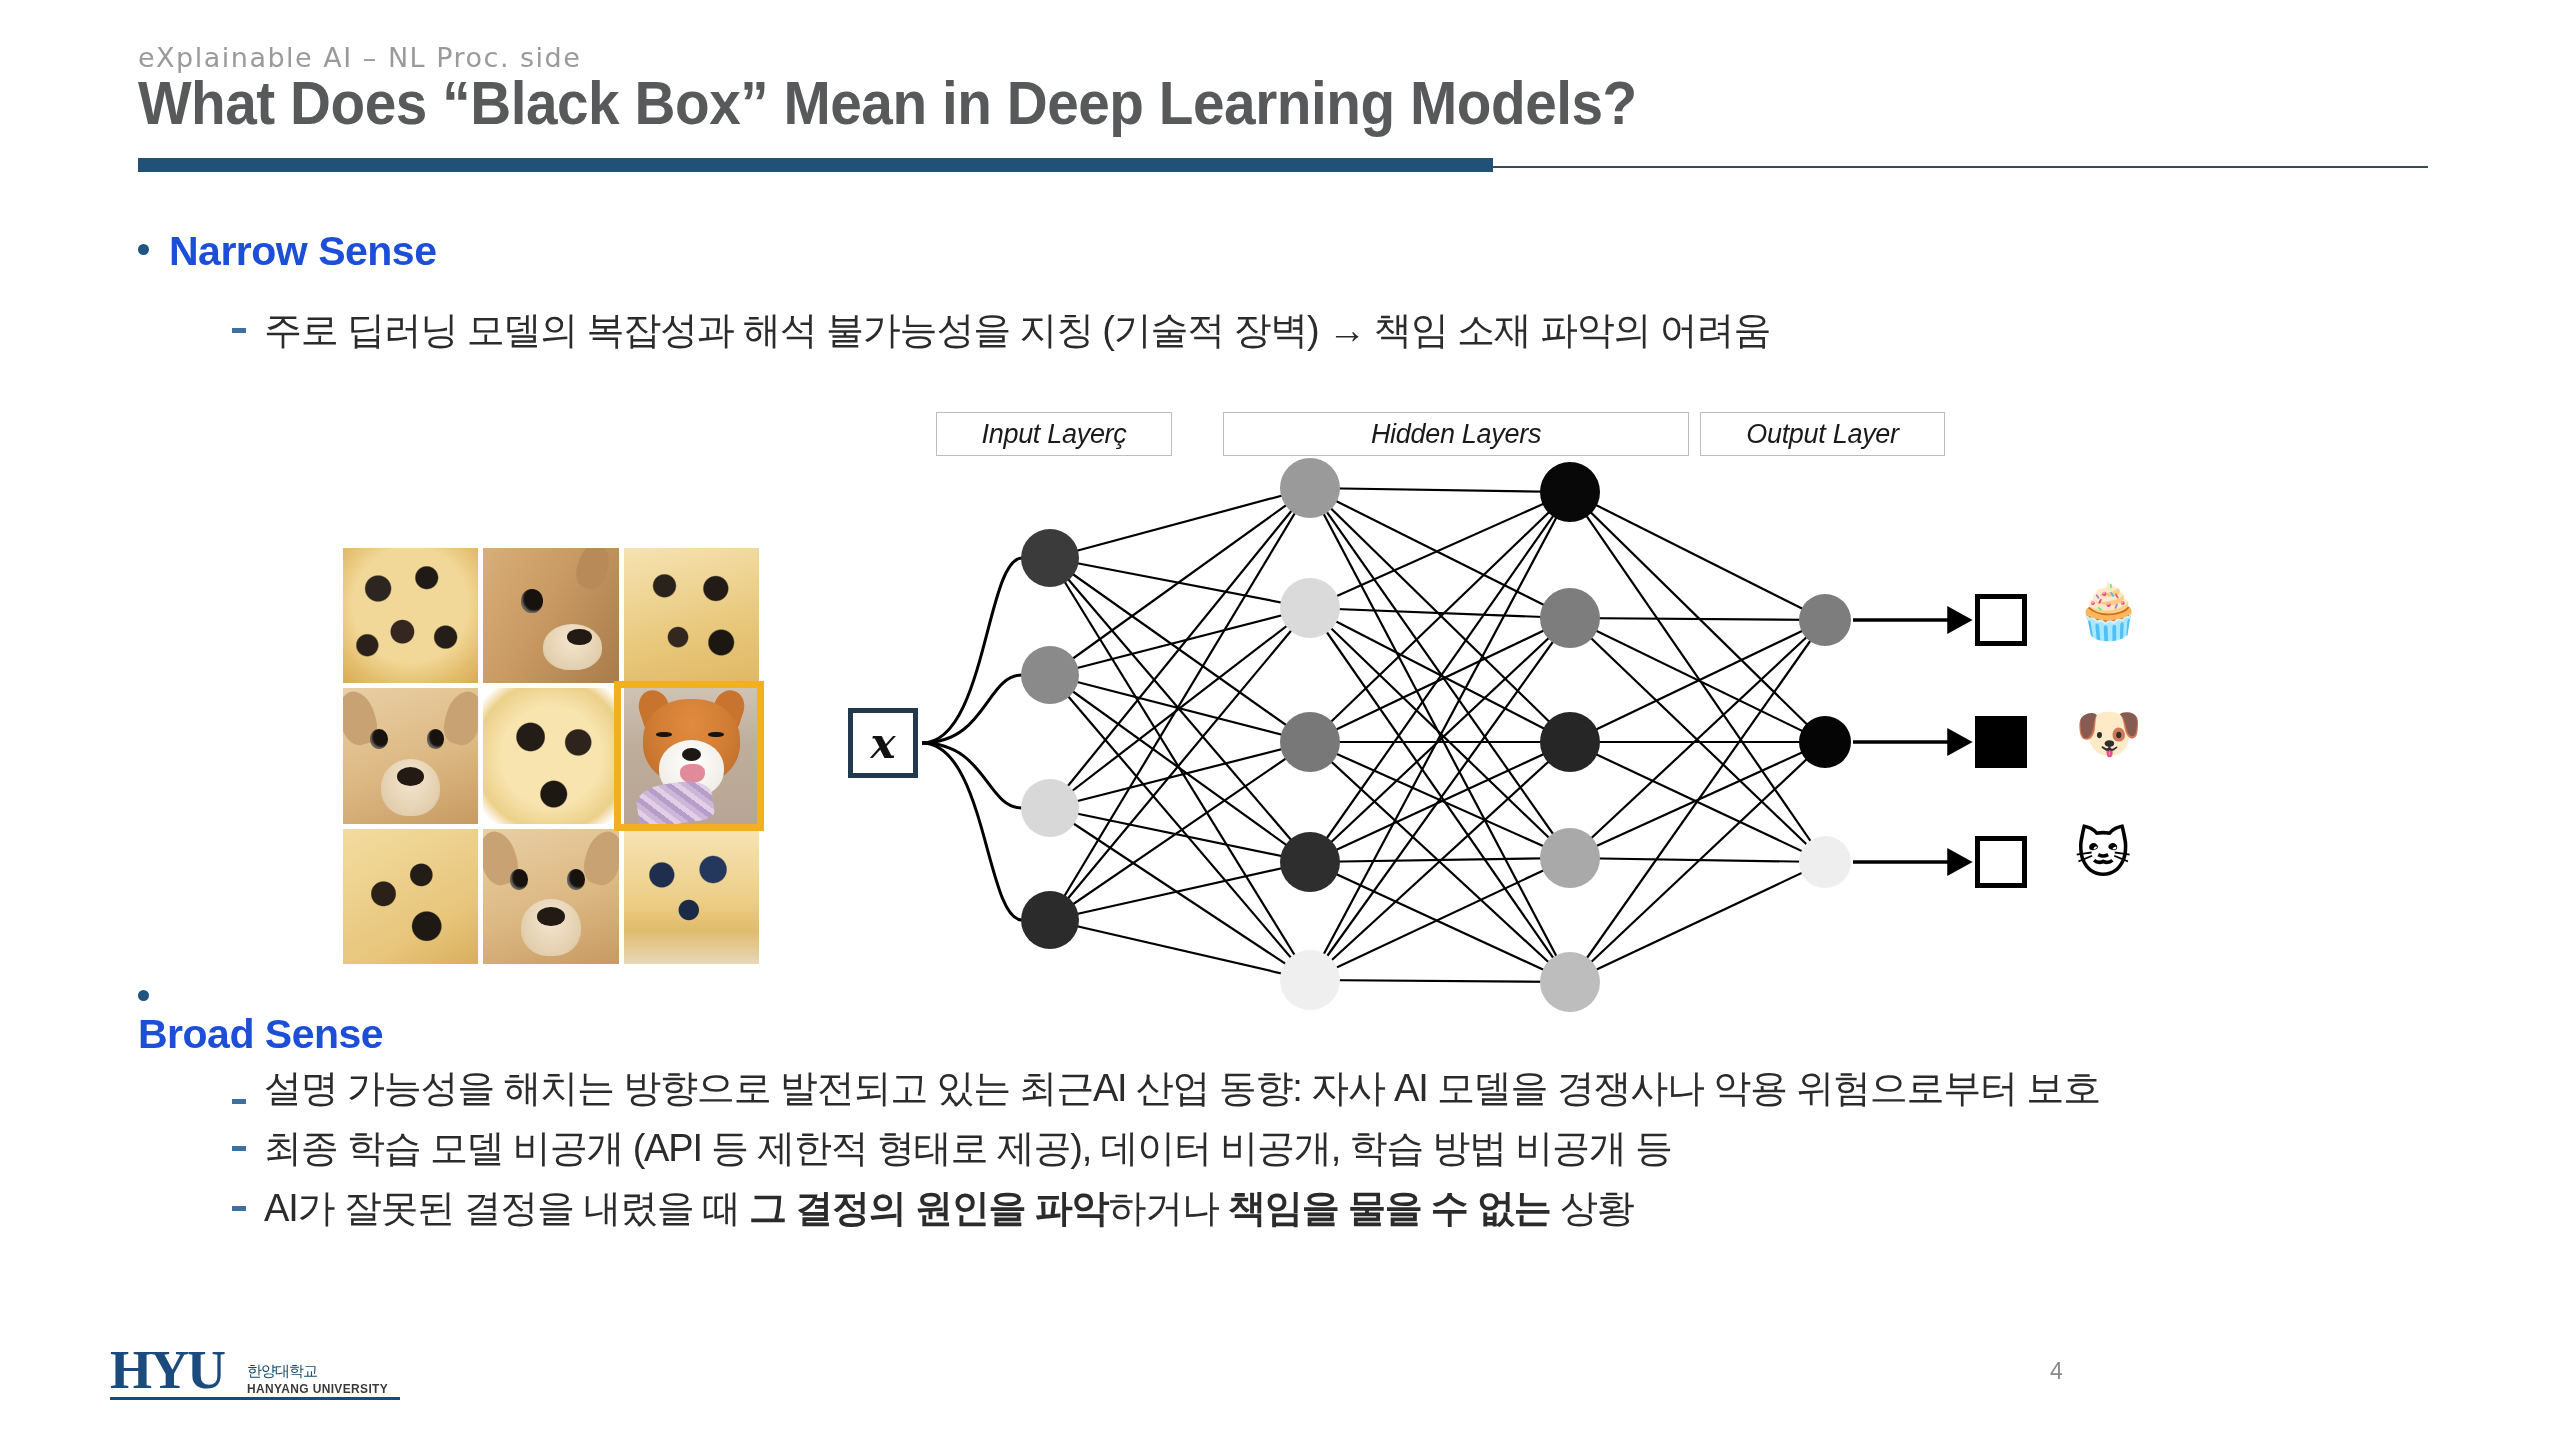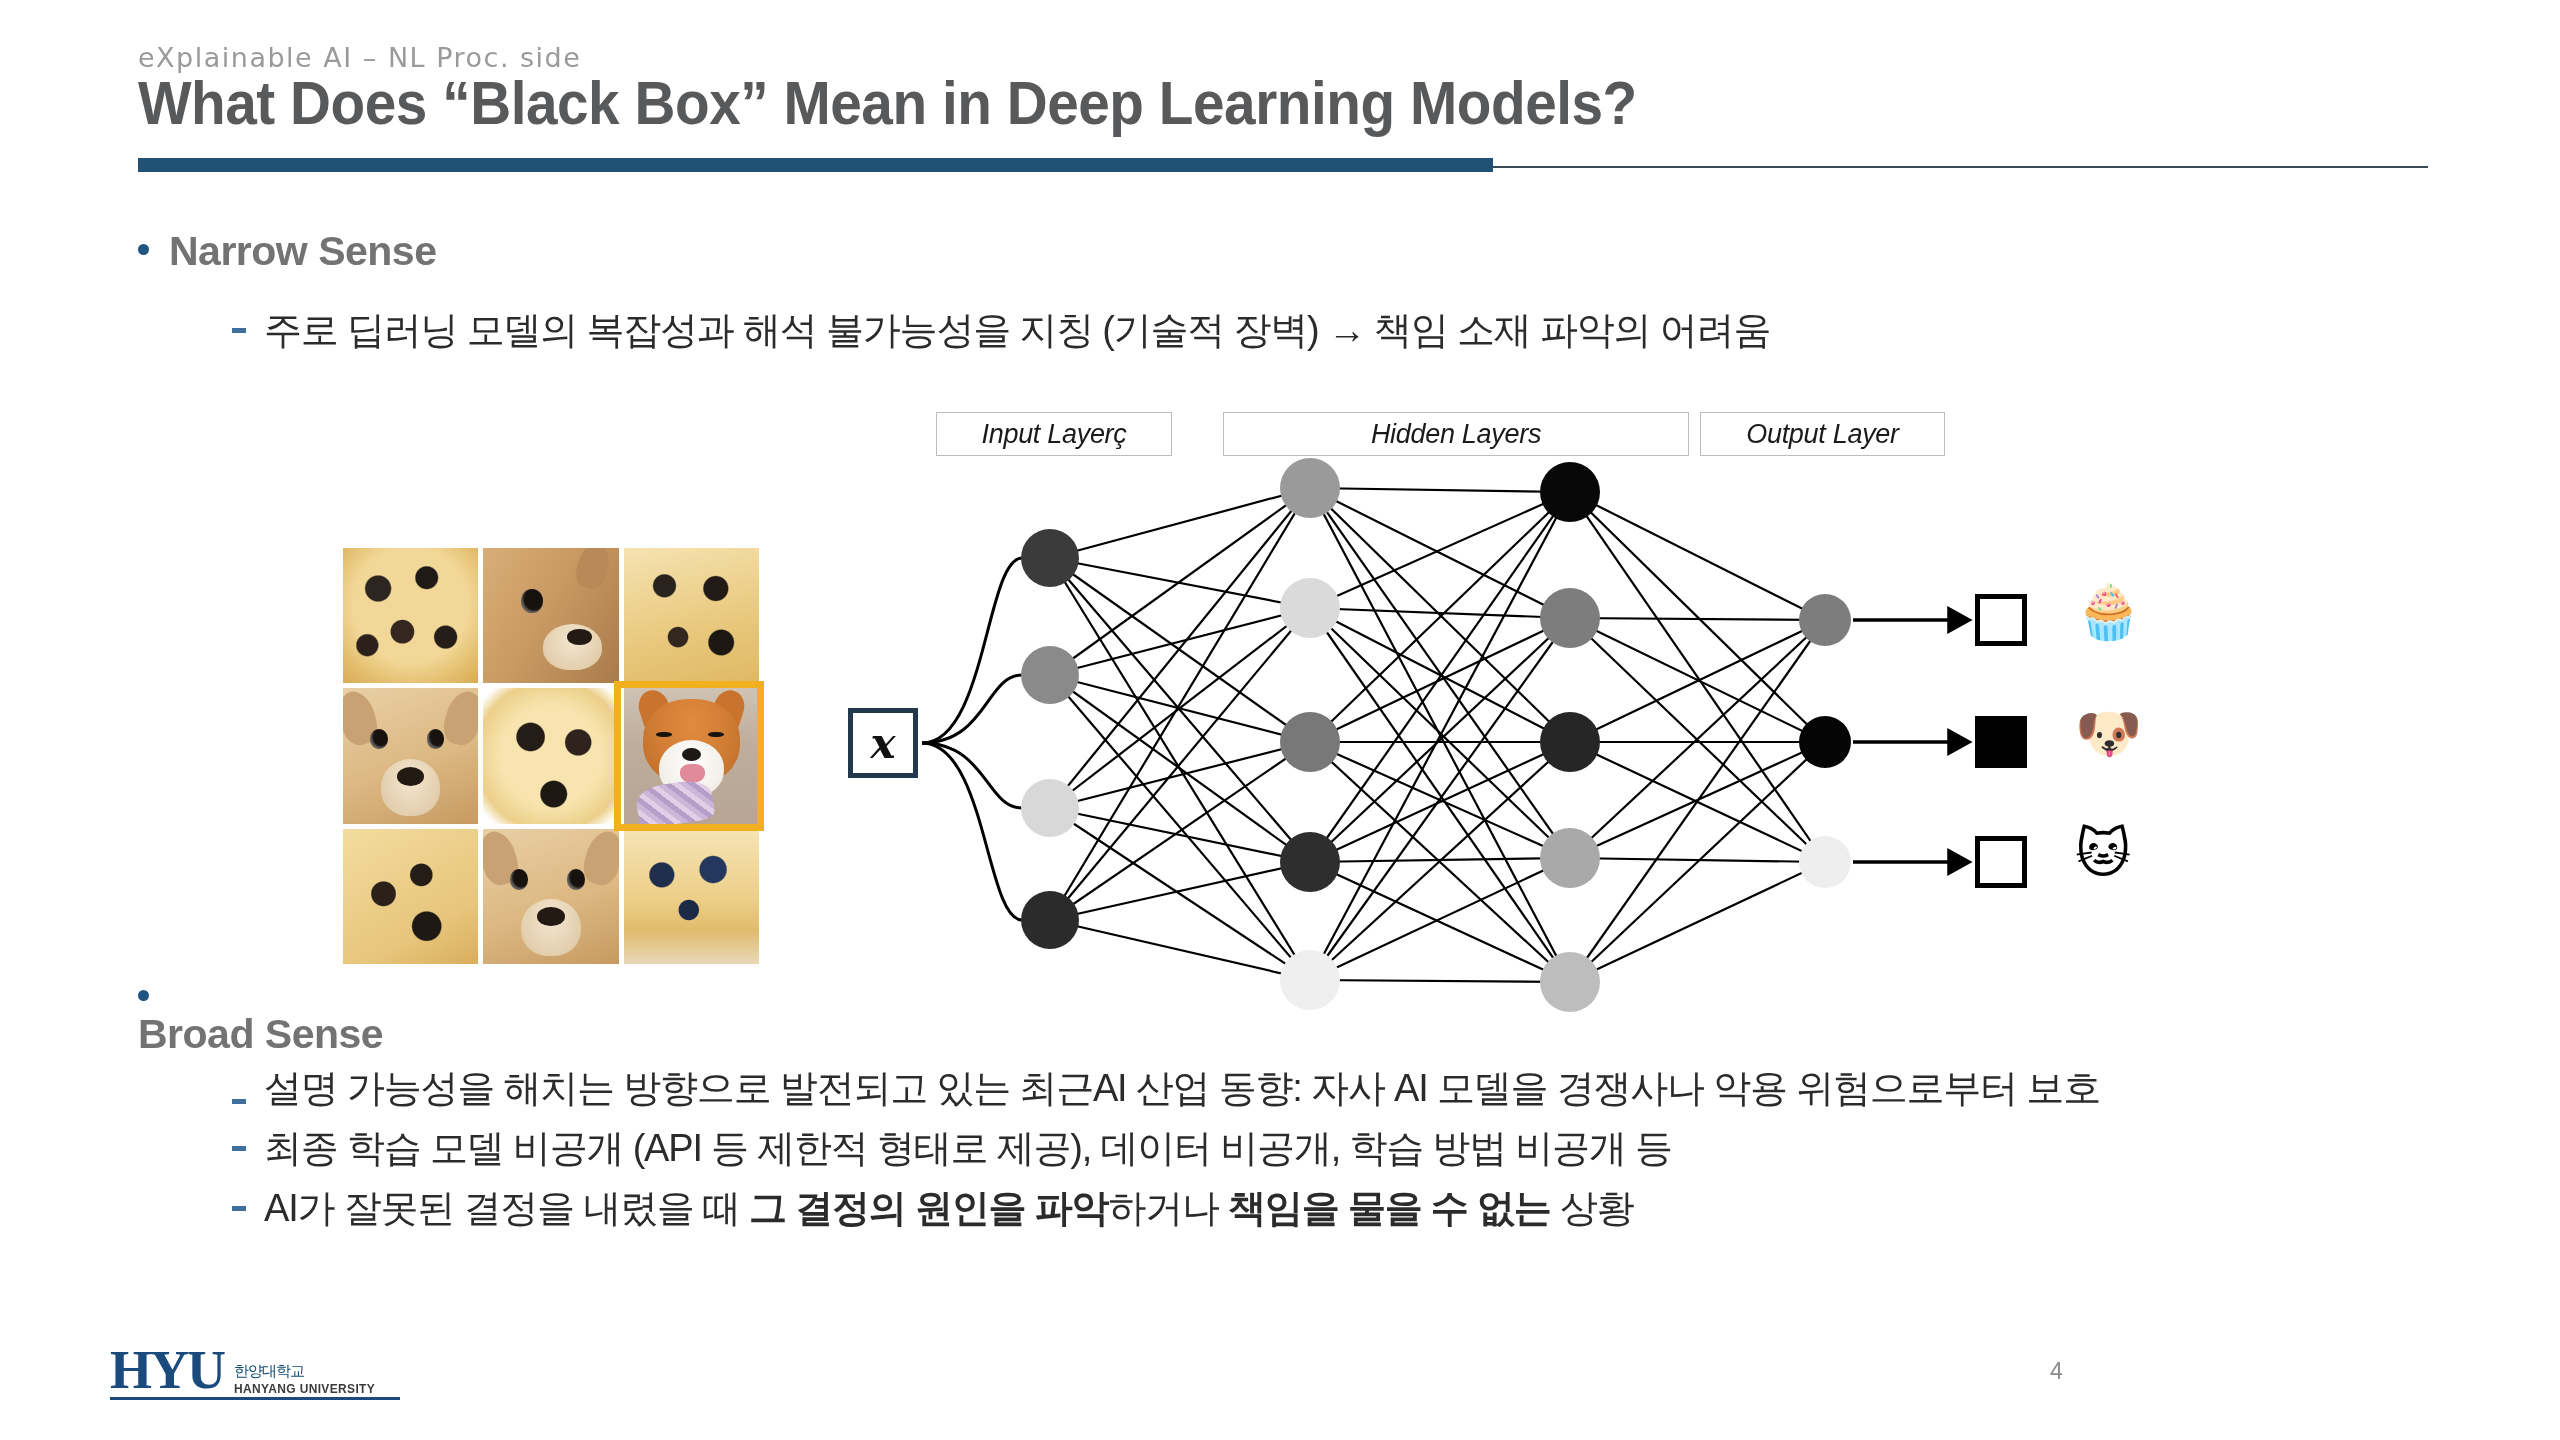--- a/index.html
+++ b/index.html
@@ -56,21 +56,21 @@
     background: #225176;
   }
   .bullet-l1 {
     position: absolute;
     display: flex;
     align-items: baseline;
     white-space: nowrap;
     font-family: "Liberation Sans", sans-serif;
     font-weight: bold;
     font-size: 41px;
-    color: #737373;
+    color: #1d4ed8;
     letter-spacing: -0.5px;
   }
   .bullet-l1 .dot {
     width: 11px;
     height: 11px;
     border-radius: 50%;
     background: #1f5580;
     margin-right: 20px;
     position: relative;
     top: -10px;
@@ -301,21 +301,21 @@
     user-select: none;
   }
 
   
   .logo {
     position: absolute;
     left: 110px;
     top: 1345px;
     display: flex;
     align-items: flex-end;
-    gap: 10px;
+    gap: 23px;
   }
   .logo .hyu {
     font-family: "Liberation Serif", serif;
     font-weight: bold;
     font-size: 54px;
     color: #1b4a7d;
     letter-spacing: -2px;
     line-height: 0.95;
   }
   .logo .ko {

